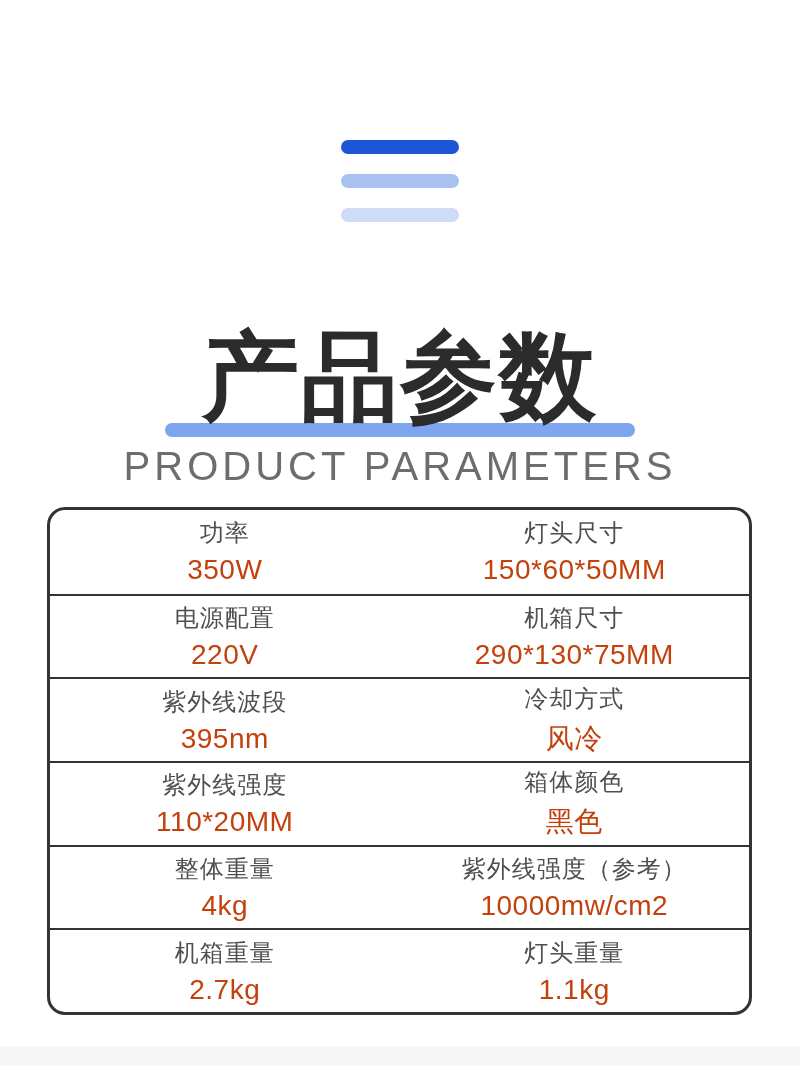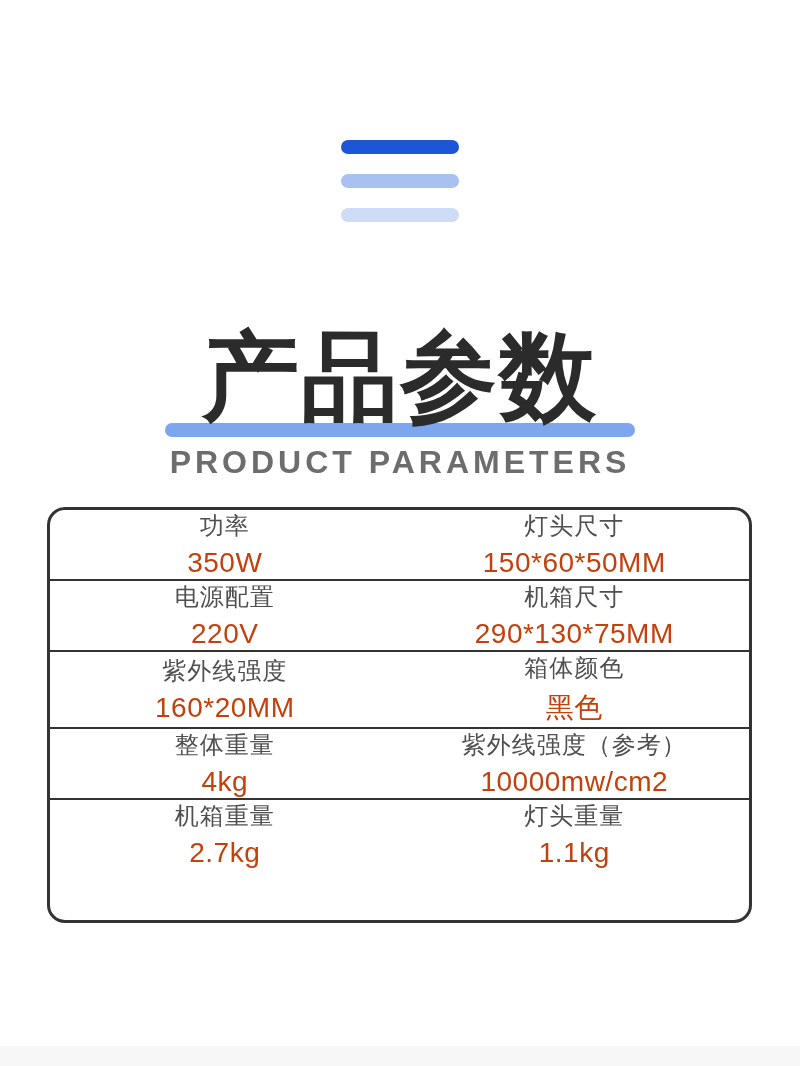--- a/index.html
+++ b/index.html
@@ -28,28 +28,28 @@
     position: absolute; left: -29px; right: -29px; bottom: -2px;
     height: 14px; border-radius: 7px; background: #7da6ef; z-index: 0;
   }
   .page-title {
     position: relative; z-index: 1; margin: 8px;
     font-size: 97px; line-height: 1.02; font-weight: 900;
     letter-spacing: 2px; color: #2b2b2b;
   }
   .page-subtitle {
     position: absolute; top: 444px; left: 0; width: 100%;
-    text-align: center; font-size: 32px; letter-spacing: 4px;
-    color: #6d6d6d; font-weight: 700;
+    text-align: center; font-size: 40px; letter-spacing: 4px;
+    color: #6d6d6d; font-weight: 400;
   }
 
   
   .spec-table {
     position: absolute; left: 47px; top: 507px;
-    width: 705px; height: 416px; box-sizing: border-box;
+    width: 705px; height: 508px; box-sizing: border-box;
     border: 3px solid #333333; border-radius: 18px;
     background: #ffffff;
     display: grid; grid-template-rows: repeat(6, 1fr);
     overflow: hidden;
   }
   .spec-row {
     display: grid; grid-template-columns: 1fr 1fr;
     border-top: 2.5px solid #333333;
   }
   .spec-row:first-child { border-top: none; }
@@ -104,25 +104,35 @@
     <div class="spec-cell">
       <div class="spec-label">电源配置</div>
       <div class="spec-value">220V</div>
     </div>
     <div class="spec-cell">
       <div class="spec-label">机箱尺寸</div>
       <div class="spec-value">290*130*75MM</div>
     </div>
   </div>
 
+  <div class="spec-row">
+    <div class="spec-cell">
+      <div class="spec-label">紫外线波段</div>
+      <div class="spec-value">395nm</div>
+    </div>
+    <div class="spec-cell">
+      <div class="spec-label">冷却方式</div>
+      <div class="spec-value">风冷</div>
+    </div>
+  </div>
 
   <div class="spec-row">
     <div class="spec-cell">
       <div class="spec-label">紫外线强度</div>
-      <div class="spec-value">160*20MM</div>
+      <div class="spec-value">110*20MM</div>
     </div>
     <div class="spec-cell">
       <div class="spec-label">箱体颜色</div>
       <div class="spec-value">黑色</div>
     </div>
   </div>
 
   <div class="spec-row">
     <div class="spec-cell">
       <div class="spec-label">整体重量</div>

